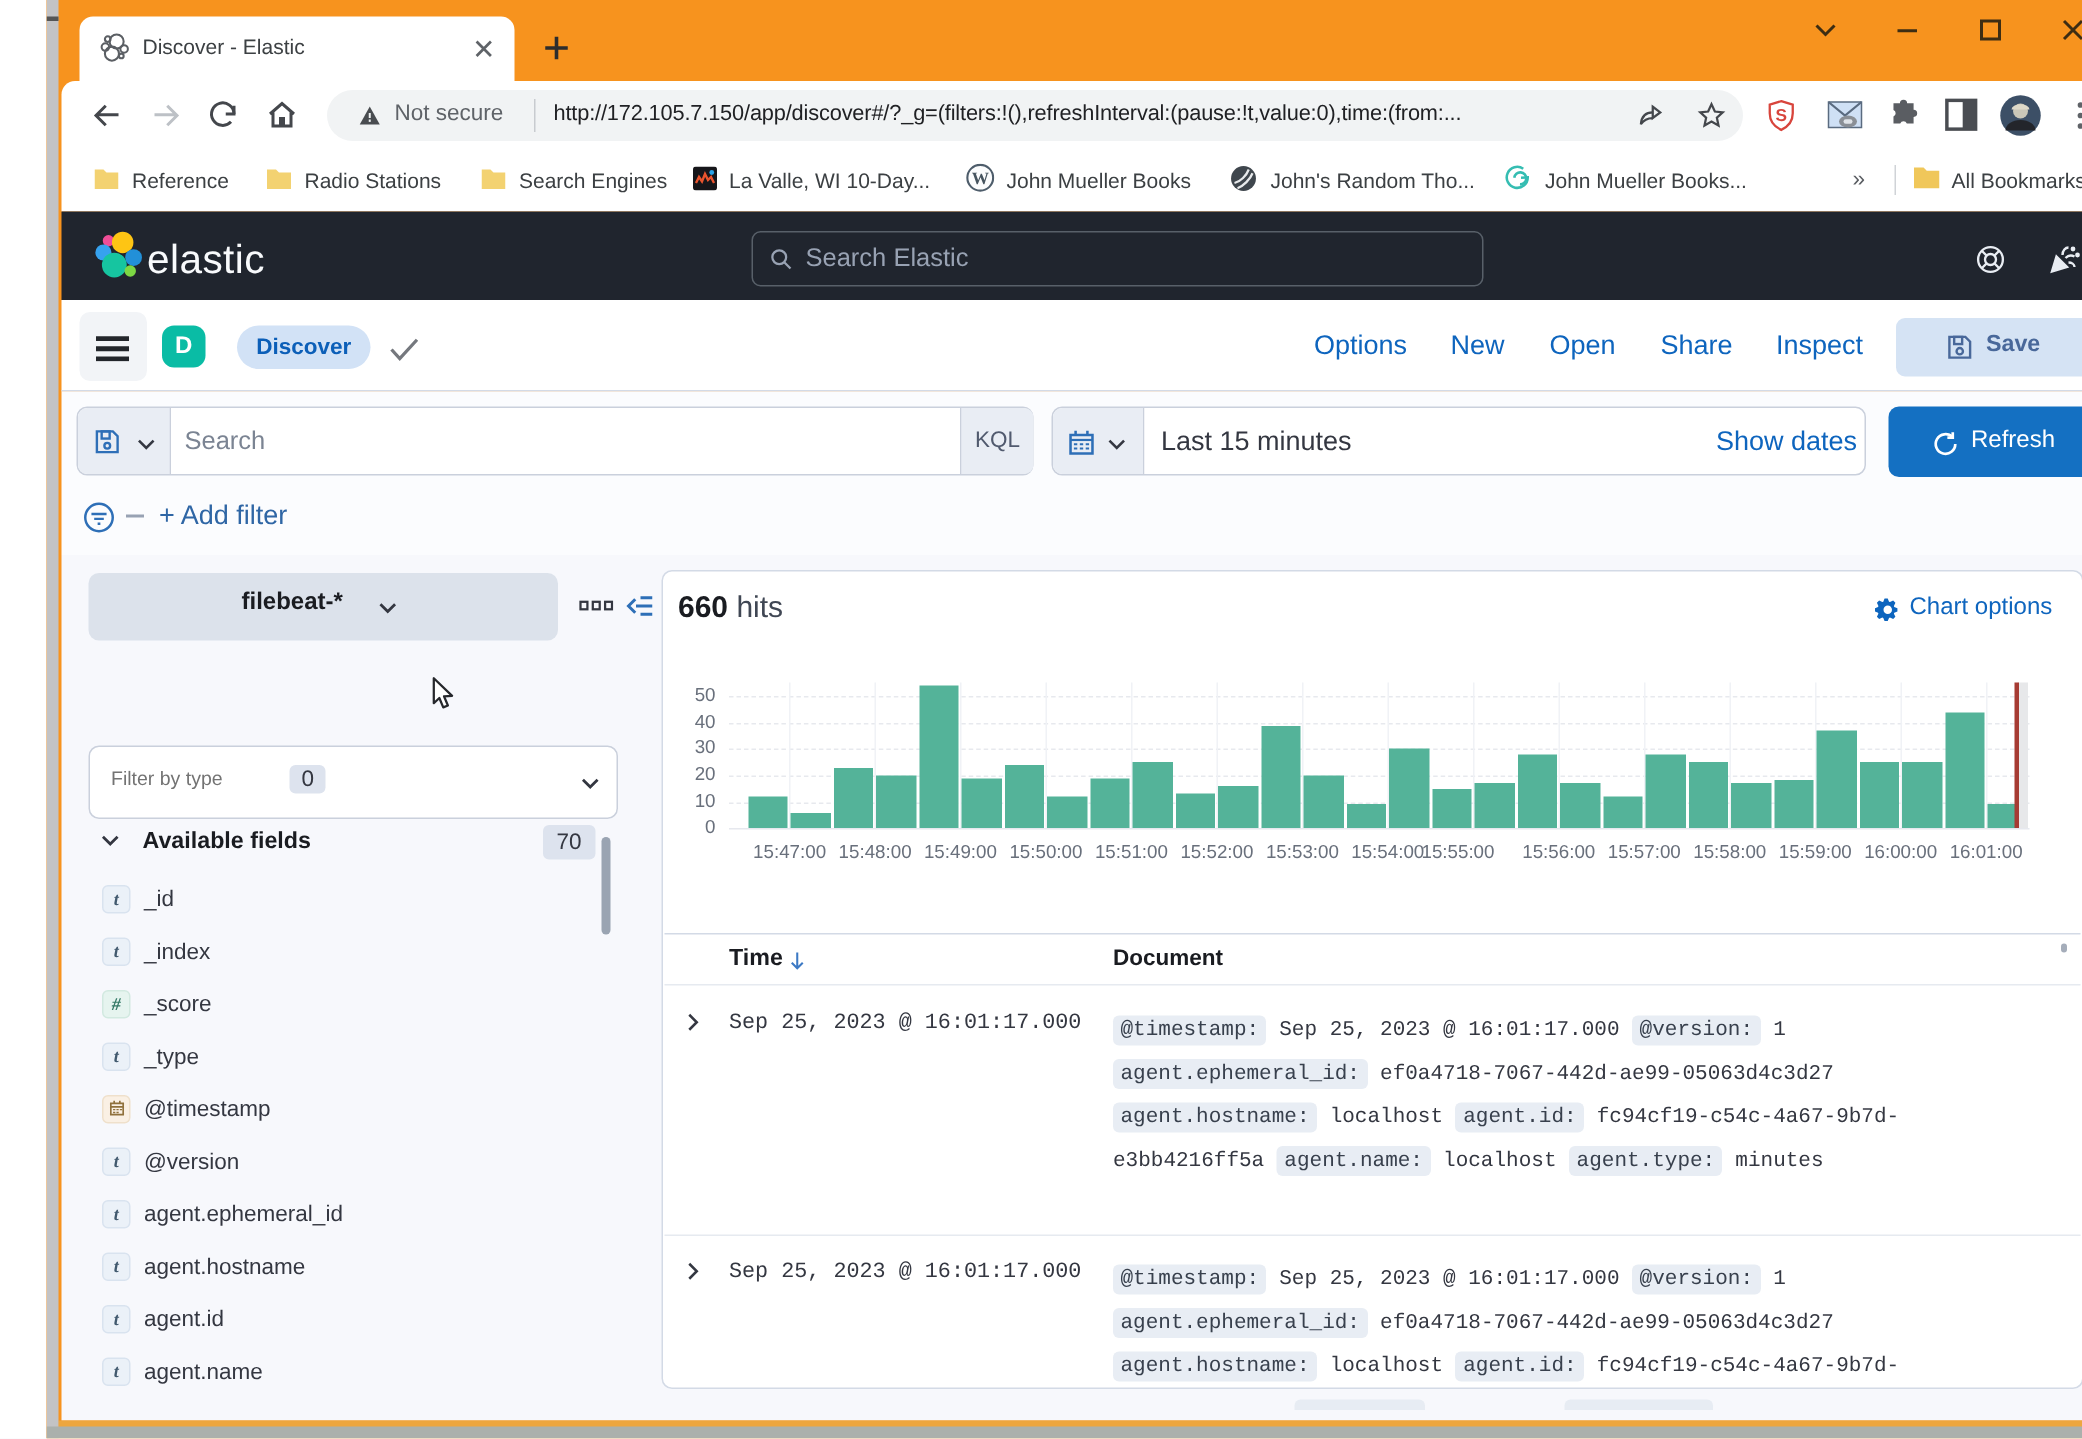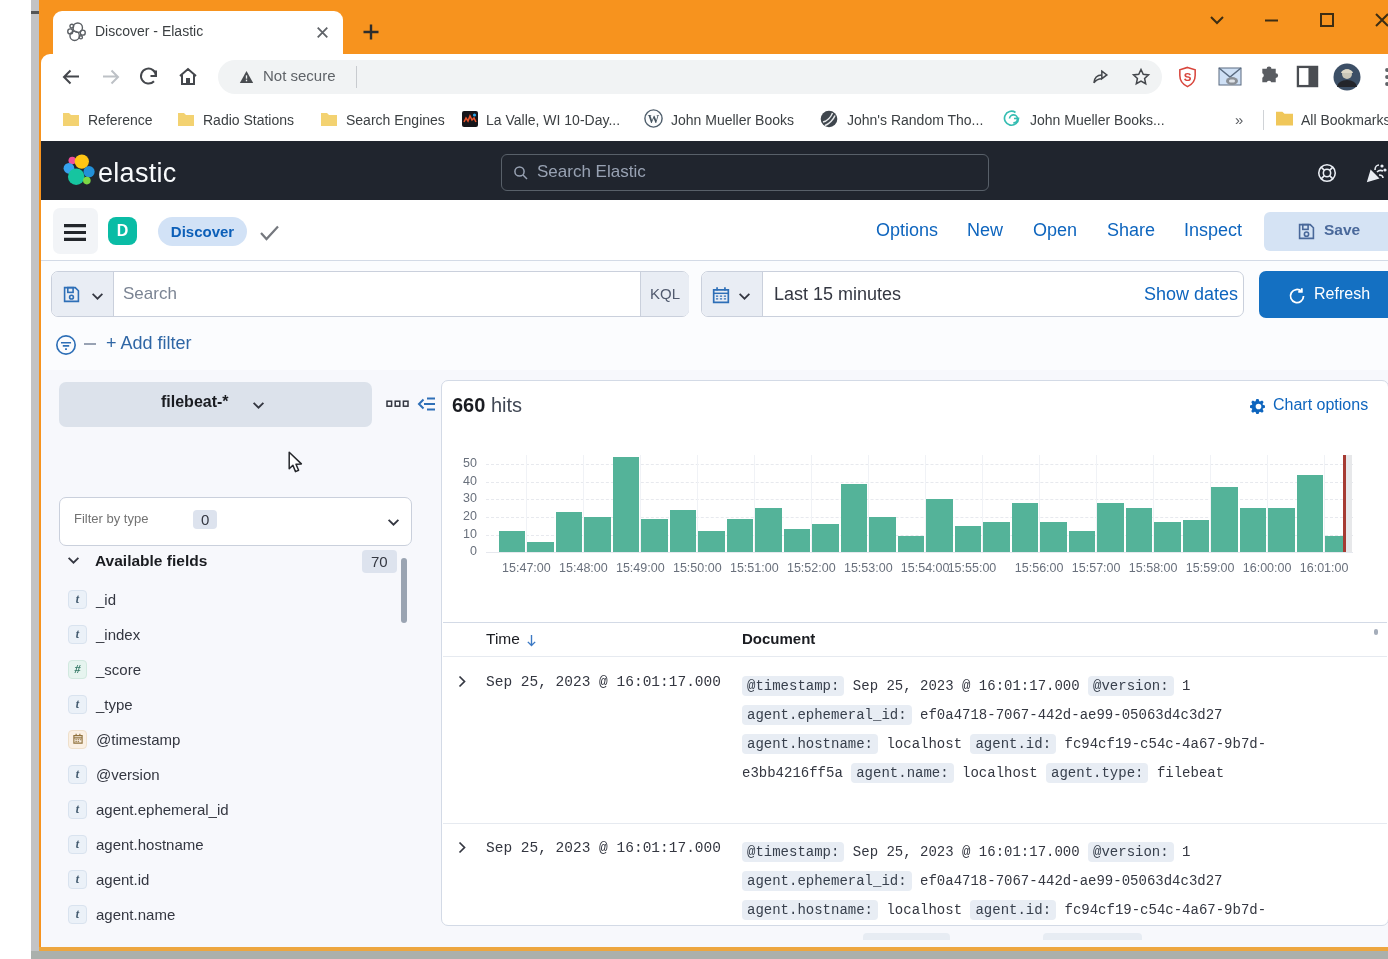--- a/index.html
+++ b/index.html
@@ -82,20 +82,21 @@
       <path d="M4 11l8-7 8 7M6 10v9h5v-5h2v5h5v-9" fill="none" stroke="#44474c" stroke-width="2"></path>
     </svg>
 <div class="abs" style="left:187px;top:60px;width:944px;height:34px;border-radius:17px;background:#f1f3f4"></div>
 <svg class="abs" style="left:207px;top:69px" width="17" height="16" viewBox="0 0 24 24">
       <path d="M12 3L22 21H2z" fill="#494c50"></path>
       <rect x="11" y="9.5" width="2" height="5" fill="#f1f3f4"></rect>
       <rect x="11" y="16" width="2" height="2.4" fill="#f1f3f4"></rect>
     </svg>
 <div class="abs" style="left:232px;top:67px;font-size:15px;color:#5f6368">Not secure</div>
 <div class="abs" style="left:325px;top:66px;width:1px;height:22px;background:#c8cbcf"></div>
+<div class="abs" style="left:338px;top:68px;font-size:14.5px;color:#202124;letter-spacing:-0.1px">http://172.105.7.150/app/discover#/?_g=(filters:!(),refreshInterval:(pause:!t,value:0),time:(from:...</div>
 <svg class="abs" style="left:1060px;top:67px" width="20" height="20" viewBox="0 0 24 24">
       <g fill="none" stroke="#44474c" stroke-width="1.8">
         <path d="M13 5l6 4.5L13 14V5z"></path>
         <path d="M13 9.5C7 9.5 4 13 3.5 19c2.5-4 5.5-5 9.5-5"></path>
       </g>
     </svg>
 <svg class="abs" style="left:1100px;top:67px" width="20" height="20" viewBox="0 0 24 24">
       <path d="M12 3l2.7 5.8 6.3.7-4.7 4.3 1.3 6.2L12 16.8 6.4 20l1.3-6.2L3 9.5l6.3-.7z" fill="none" stroke="#44474c" stroke-width="1.8"></path>
     </svg>
 <svg class="abs" style="left:1145px;top:65px" width="23" height="24" viewBox="0 0 24 24">
@@ -440,41 +441,41 @@
 <div class="abs bar" style="left:1151.7px;top:520.4px;width:26.6px;height:31.6px"></div>
 <div class="abs bar" style="left:1180.2px;top:487.1px;width:26.6px;height:64.9px"></div>
 <div class="abs bar" style="left:1208.6px;top:508.1px;width:26.6px;height:43.9px"></div>
 <div class="abs bar" style="left:1237.1px;top:508.1px;width:26.6px;height:43.9px"></div>
 <div class="abs bar" style="left:1265.6px;top:474.8px;width:26.6px;height:77.2px"></div>
 <div class="abs bar" style="left:1294.1px;top:536.2px;width:19.1px;height:15.8px"></div>
 <div class="abs" style="left:1314.2px;top:455.0px;width:7.3px;height:97px;background:#e7e8ea"></div>
 <div class="abs" style="left:1312.2px;top:455.0px;width:3px;height:97px;background:#a63b33"></div>
 
 <div class="abs" style="left:412px;top:622px;width:944px;height:1px;background:#d3dae6"></div>
-<div class="abs" style="left:455px;top:630px;font-weight:normal;font-size:15.5px;color:#1a1c21">Time</div>
+<div class="abs" style="left:455px;top:630px;font-weight:bold;font-size:15.5px;color:#1a1c21">Time</div>
 <svg class="abs" style="left:495px;top:634px" width="11" height="13" viewBox="0 0 12 14">
       <path d="M6 1v11M2 8.5L6 12.5 10 8.5" fill="none" stroke="#3c79c4" stroke-width="1.5"></path>
     </svg>
 <div class="abs" style="left:711px;top:630px;font-weight:bold;font-size:15px;color:#1a1c21">Document</div>
 <div class="abs" style="left:1343px;top:629px;width:4px;height:6px;background:#a5adba;border-radius:2px"></div>
 <div class="abs" style="left:412px;top:656px;width:944px;height:1px;background:#e6eaf0"></div>
 
 <svg class="abs" style="left:425px;top:675px" width="13" height="13" viewBox="0 0 13 13">
       <path d="M3.5 1.5l5 5-5 5" fill="none" stroke="#343741" stroke-width="1.7"></path>
     </svg>
 <div class="abs mono" style="left:455px;top:674px;font-size:14.5px;color:#343741">Sep 25, 2023 @ 16:01:17.000</div>
 <svg class="abs" style="left:425px;top:841px" width="13" height="13" viewBox="0 0 13 13">
       <path d="M3.5 1.5l5 5-5 5" fill="none" stroke="#343741" stroke-width="1.7"></path>
     </svg>
 <div class="abs mono" style="left:455px;top:840px;font-size:14.5px;color:#343741">Sep 25, 2023 @ 16:01:17.000</div>
 <div class="abs" style="left:412px;top:823px;width:944px;height:1px;background:#e6eaf0"></div>
 <div class="abs docline" style="top:674px"><span class="chip">@timestamp:</span><span class="val"> Sep 25, 2023 @ 16:01:17.000 </span><span class="chip">@version:</span><span class="val"> 1</span></div>
 <div class="abs docline" style="top:703px"><span class="chip">agent.ephemeral_id:</span><span class="val"> ef0a4718-7067-442d-ae99-05063d4c3d27</span></div>
 <div class="abs docline" style="top:732px"><span class="chip">agent.hostname:</span><span class="val"> localhost </span><span class="chip">agent.id:</span><span class="val"> fc94cf19-c54c-4a67-9b7d-</span></div>
-<div class="abs docline" style="top:761px"><span class="val">e3bb4216ff5a </span><span class="chip">agent.name:</span><span class="val"> localhost </span><span class="chip">agent.type:</span><span class="val"> filebeat</span></div>
+<div class="abs docline" style="top:761px"><span class="val">e3bb4216ff5a </span><span class="chip">agent.name:</span><span class="val"> localhost </span><span class="chip">agent.type:</span><span class="val"> minutes</span></div>
 <div class="abs docline" style="top:840px"><span class="chip">@timestamp:</span><span class="val"> Sep 25, 2023 @ 16:01:17.000 </span><span class="chip">@version:</span><span class="val"> 1</span></div>
 <div class="abs docline" style="top:869px"><span class="chip">agent.ephemeral_id:</span><span class="val"> ef0a4718-7067-442d-ae99-05063d4c3d27</span></div>
 <div class="abs docline" style="top:898px"><span class="chip">agent.hostname:</span><span class="val"> localhost </span><span class="chip">agent.id:</span><span class="val"> fc94cf19-c54c-4a67-9b7d-</span></div>
 
 <div class="abs" style="left:832px;top:933px;width:87px;height:7px;background:#e7ecf3;border-radius:4px 4px 0 0"></div>
 <div class="abs" style="left:1012px;top:933px;width:99px;height:7px;background:#e7ecf3;border-radius:4px 4px 0 0"></div>
 <div class="abs" style="left:8px;top:947px;width:1373px;height:4.5px;background:#eda63f"></div>
 
 <svg class="abs" style="left:257px;top:451px" width="17" height="25" viewBox="0 0 17 25">
       <path d="M1.2 1.2v16.6l3.7-3.5 2.6 6.3 3.1-1.3-2.6-6.1 5.4-.3z" fill="#fff" stroke="#26282c" stroke-width="1.5" stroke-linejoin="round"></path>

